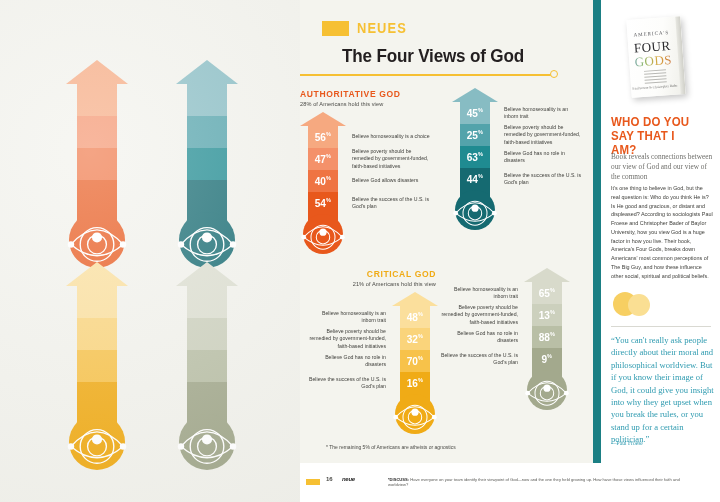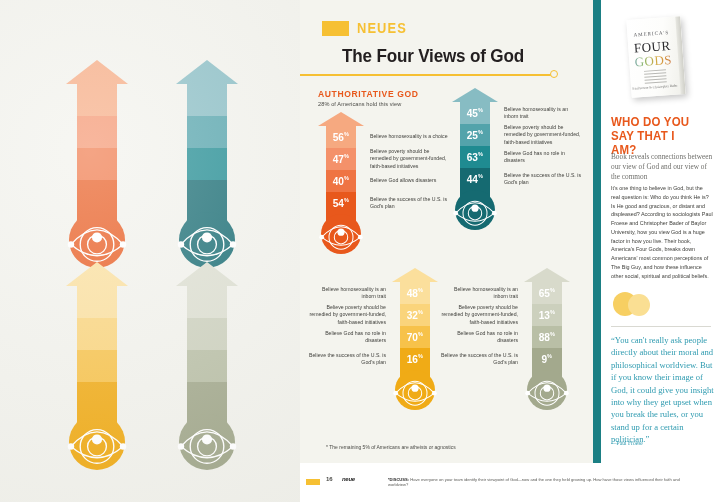--- a/index.html
+++ b/index.html
@@ -476,21 +476,21 @@
 
       <div class="kicker-row">
         <div class="kicker-block"></div>
         <div class="kicker-text">NEUES</div>
       </div>
 
       <div class="headline">The Four Views of God</div>
       <div class="rule"></div>
       <div class="rule-dot"></div>
 
-      <div class="quad" id="quad0" style="left:18px; top:88px;">
+      <div class="quad" id="quad0" style="left:0; top:88px;">
           <div style="width:128px; text-align:left; margin-bottom:5px;">
             <div class="q-title left-al" style="color:#e8581c">AUTHORITATIVE GOD</div>
             <div class="q-sub left-al">28% of Americans hold this view</div>
           </div>
           <div class="chart-row">
             <div class="chart-arrow" style="color:#e8581c">
               <div class="ca-head" style="color:#f6a980"></div>
               <div class="ca-shaft">
                 <div class="ca-seg" style="background:#f6a980">
                   <span class="ca-val">56<sup>%</sup></span>
@@ -565,20 +565,24 @@
             </div>
             <div class="labels rmode" style="width:78px">
               <div class="lab lab-top">Believe homosexuality is an inborn trait</div>
               <div class="lab ">Believe poverty should be remedied by government-funded, faith-based initiatives</div>
               <div class="lab ">Believe God has no role in disasters</div>
               <div class="lab ">Believe the success of the U.S. is God's plan</div>
             </div>
           </div>
         </div>
       <div class="quad" id="quad2" style="left: 8px; top: 268px;">
+          <div style="width: 128px; text-align: right; margin-bottom: 5px; margin-left: 0px;">
+            <div class="q-title right-al" style="color:#f0ab16">CRITICAL GOD</div>
+            <div class="q-sub right-al">21% of Americans hold this view</div>
+          </div>
           <div class="chart-row" style="justify-content: flex-start;">
             <div class="labels lmode" style="width:78px">
               <div class="lab lab-top">Believe homosexuality is an inborn trait</div>
               <div class="lab ">Believe poverty should be remedied by government-funded, faith-based initiatives</div>
               <div class="lab ">Believe God has no role in disasters</div>
               <div class="lab ">Believe the success of the U.S. is God's plan</div>
             </div>
             <div class="chart-arrow" style="color:#f0ab16">
               <div class="ca-head" style="color:#fbdf9c"></div>
               <div class="ca-shaft">

